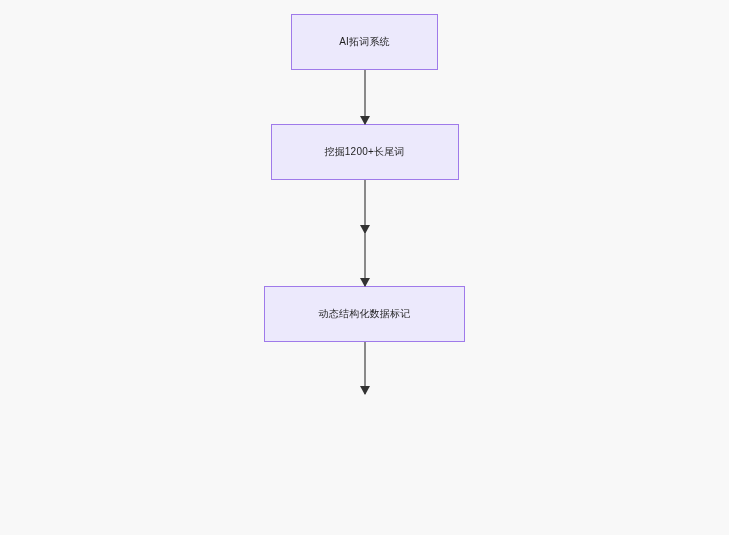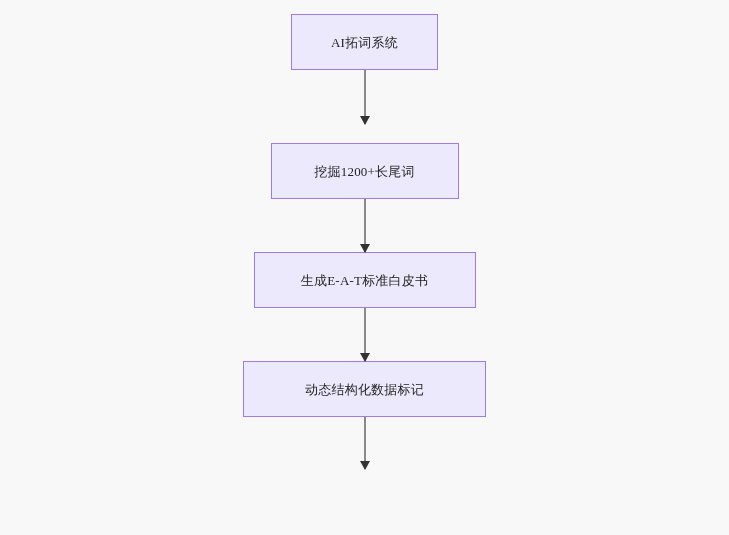--- a/index.html
+++ b/index.html
@@ -29,25 +29,24 @@
     align-items: center;
   }
   .node {
     background: #ece9fc;
     border: 1.5px solid #9f7aea;
     box-sizing: border-box;
     display: flex;
     align-items: center;
     justify-content: center;
     color: #1f1f1f;
-    font-size: 13px;
+    font-size: 10px;
     letter-spacing: 0.2px;
     white-space: nowrap;
     height: 56px;
-    font-family: Liberation Serif, serif;
   }
   .node-label {
     display: block;
     line-height: 1;
   }
   .connector {
     position: relative;
     width: 2px;
     background: #8a8a8a;
     flex: none;
@@ -58,23 +57,23 @@
     bottom: -1px;
     transform: translateX(-50%);
     width: 0;
     height: 0;
     border-left: 5px solid transparent;
     border-right: 5px solid transparent;
     border-top: 9px solid #333333;
   }
   
   .n0 { width: 147px; }
-  .n1 { width: 188px; margin-top: 19px; }
+  .n1 { width: 188px; }
   .n2 { width: 222px; }
-  .n3 { width: 243px; }
+  .n3 { width: 201px; }
   .n4 { width: 236px; }
   .c0 { height: 54px; }
   .c1 { height: 53px; }
   .c2 { height: 53px; }
   .c3 { height: 52px; }
   .spacer-top { height: 14px; flex: none; }
 </style>
 </head>
 <body>
 
@@ -92,23 +91,20 @@
     </div>
 
     <div class="node n1">
       <span class="node-label">挖掘1200+长尾词</span>
     </div>
 
     <div class="connector c1">
       <span class="arrowhead"></span>
     </div>
 
-    <div class="node n2">
-      <span class="node-label">生成E-A-T标准白皮书</span>
-    </div>
 
     <div class="connector c2">
       <span class="arrowhead"></span>
     </div>
 
     <div class="node n3">
       <span class="node-label">动态结构化数据标记</span>
     </div>
 
     <div class="connector c3">

